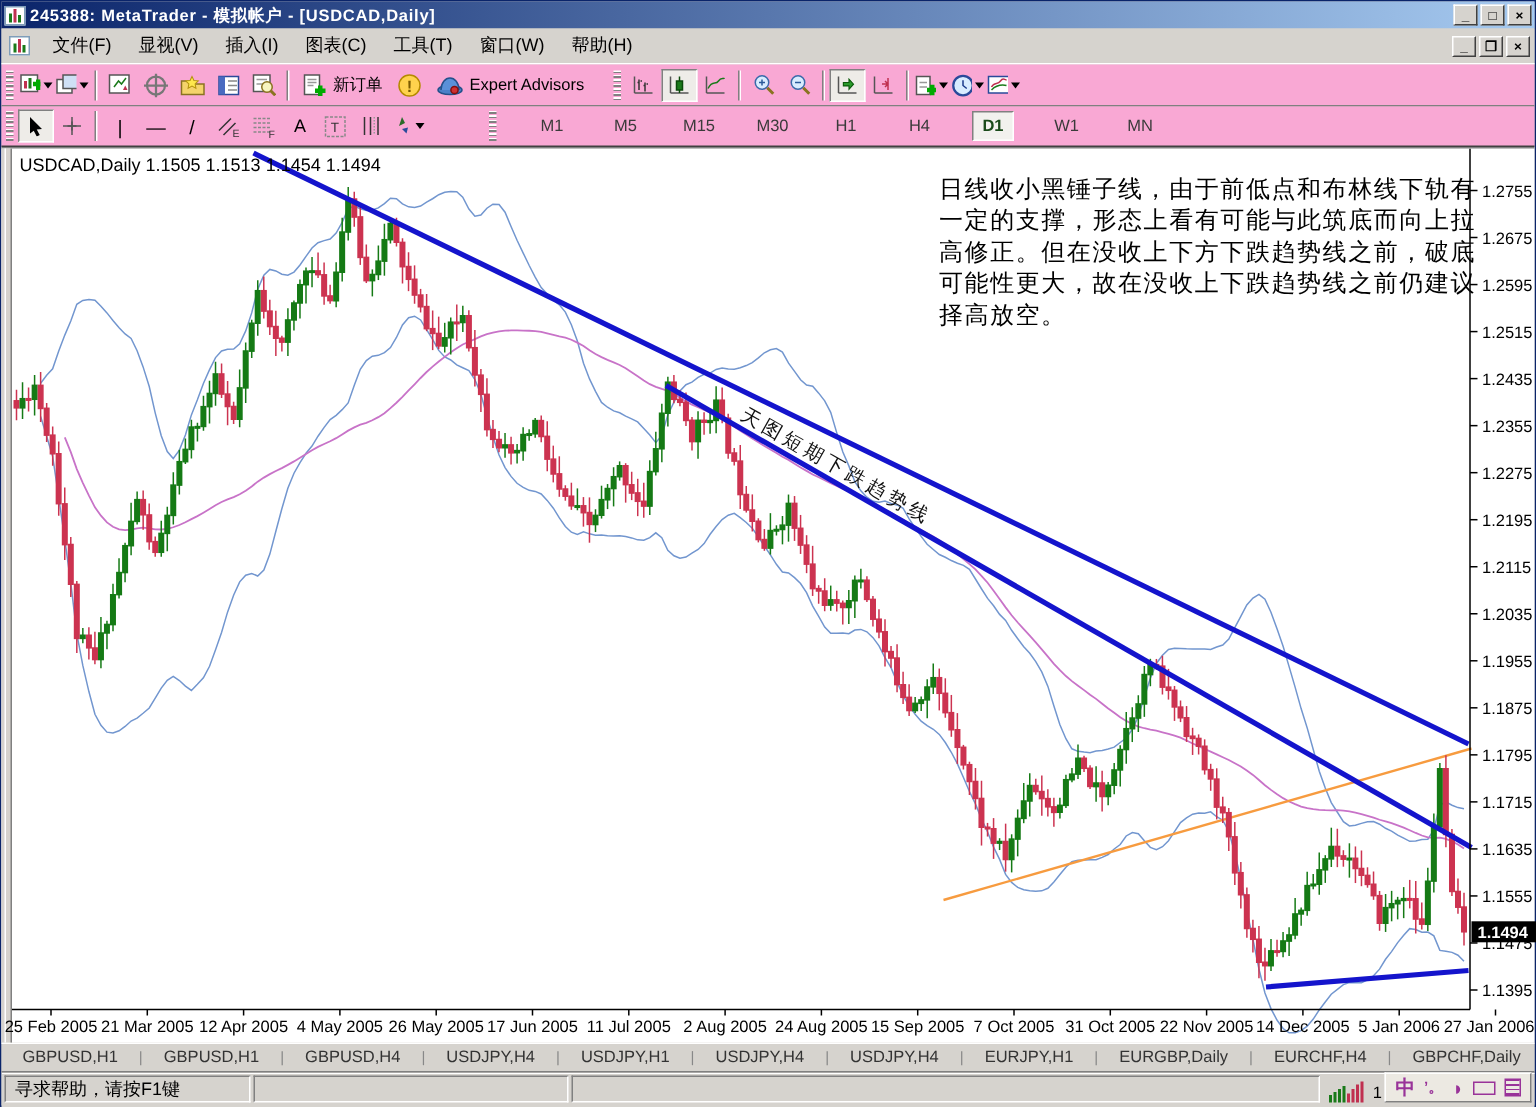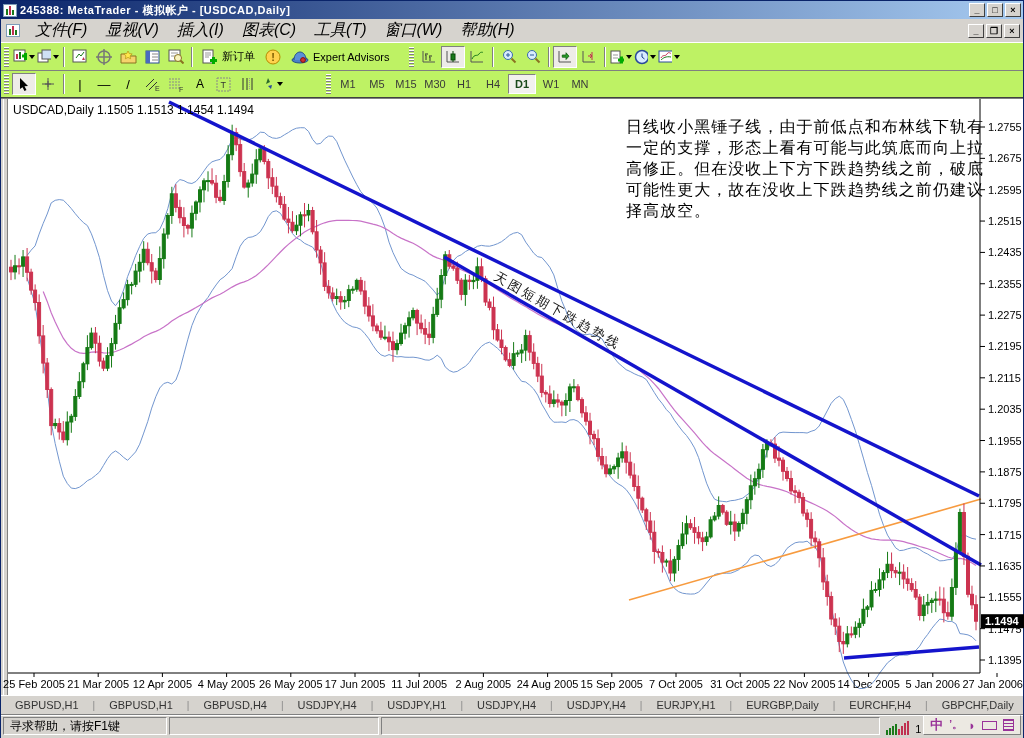--- a/index.html
+++ b/index.html
@@ -14,34 +14,34 @@
   .app-icon i.r { background:#c03050; }
   .title-text { color:#fff; font-size:11px; font-weight:bold; letter-spacing:.5px; white-space:nowrap; }
   .win-btns { margin-left:auto; display:flex; gap:2px; }
   .wbtn { width:16px; height:14px; background:#d6d3ce; border:1px solid; border-color:#fff #404040 #404040 #fff; font-size:9px; line-height:12px; text-align:center; font-weight:bold; color:#000; }
 
   
   .menubar { height:24px; background:#d6d3ce; display:flex; align-items:center; padding:0 3px; border-bottom:1px solid #fff; flex:none; }
   .child-icon { width:14px; height:13px; background:#fff; border:1px solid #7f9db9; margin:0 6px 0 2px; position:relative; flex:none; }
   .child-icon i { position:absolute; bottom:1px; width:2px; background:#1a7a1a; }
   .child-icon i.r { background:#c03050; }
-  .menu-item { font-size:16px; color:#000; padding:3px 9px; white-space:nowrap;font-style:italic; }
+  .menu-item { font-size:12px; color:#000; padding:3px 9px; white-space:nowrap; }
   .mdi-btns { margin-left:auto; display:flex; gap:2px; }
 
   
-  .toolbar { background:#bef264; display:flex; align-items:center; flex:none; border-bottom:1px solid #808080; }
+  .toolbar { background:#f9a8d4; display:flex; align-items:center; flex:none; border-bottom:1px solid #808080; }
   .tb1 { height:28px; }
   .tb2 { height:27px; border-bottom:1px solid #404040; }
   .grip { width:5px; height:20px; margin:0 3px; background:repeating-linear-gradient(to bottom,#fff 0 1px,#808080 1px 2px,transparent 2px 3px); flex:none; }
   .tbtn { width:24px; height:22px; display:flex; align-items:center; justify-content:center; position:relative; flex:none; border:1px solid transparent; }
   .tbtn.pressed { border-color:#808080 #fff #fff #808080; background:#eeece8; }
   .tbtn.wide { width:auto; padding:0 5px; gap:4px; font-size:11px; color:#000; }
   .drop { width:0; height:0; border-left:3px solid transparent; border-right:3px solid transparent; border-top:4px solid #000; margin-left:2px; }
   .vsep { width:2px; height:20px; border-left:1px solid #808080; border-right:1px solid #fff; margin:0 3px; flex:none; }
-  .tf-btn { width:28px; height:20px; font-size:11px; color:#3a3a3a; display:flex; align-items:center; justify-content:center; border:1px solid transparent; flex:none; }
+  .tf-btn { width:28px; height:20px; font-size:11px; color:#3a3a3a; display:flex; align-items:center; justify-content:center; border:1px solid transparent; flex:none;margin-left:20px; }
   .tf-btn.pressed { border-color:#808080 #fff #fff #808080; background:#f2f1ee; color:#1a4a1a; font-weight:bold; }
   .glyph { font-size:13px; line-height:1; }
 
   
   .chart-wrap { height:597px; position:relative; background:#fff; border-top:1px solid #808080; flex:none; }
   .left-strip { position:absolute; left:0; top:0; width:7px; height:100%; background:#d6d3ce; border-right:1px solid #808080; }
   .left-strip::after { content:""; position:absolute; left:2px; top:0; width:1px; height:100%; background:#fff; }
   .chart-svg { position:absolute; left:0; top:0; }
   .annotation { position:absolute; left:625px; top:17px; width:358px; font-size:16px; line-height:21px; letter-spacing:1px; color:#000; text-align:justify; }
 

